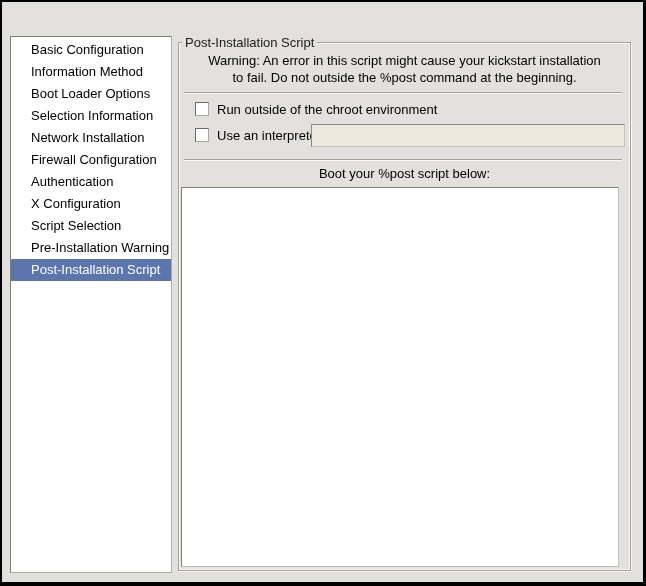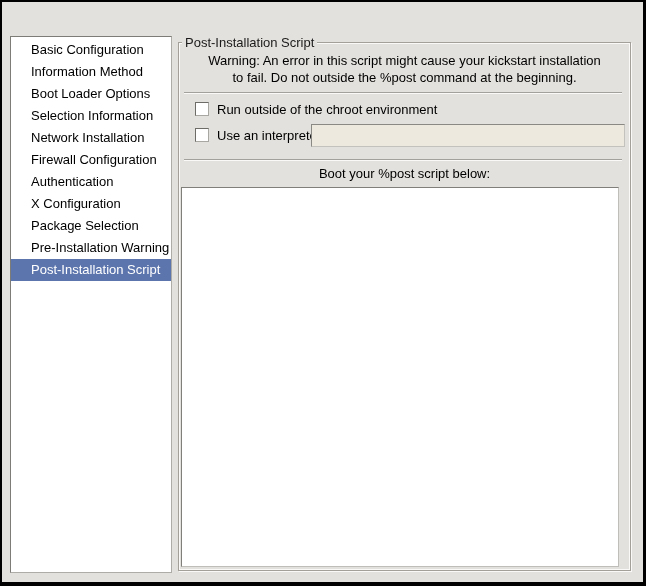--- a/index.html
+++ b/index.html
@@ -131,21 +131,21 @@
 
   <div id="sidebar">
     <div class="row">Basic Configuration</div>
     <div class="row">Information Method</div>
     <div class="row">Boot Loader Options</div>
     <div class="row">Selection Information</div>
     <div class="row">Network Installation</div>
     <div class="row">Firewall Configuration</div>
     <div class="row">Authentication</div>
     <div class="row">X Configuration</div>
-    <div class="row">Package Selection</div>
+    <div class="row">Script Selection</div>
     <div class="row">Pre-Installation Warning</div>
     <div class="row selected">Post-Installation Script</div>
   </div>
 
   <div id="frame">
     <div id="frame-title">Post-Installation Script</div>
 
     <div class="warning">
       <div>Warning: An error in this script might cause your kickstart installation</div>
       <div>to fail. Do not outside the %post command at the beginning.</div>

